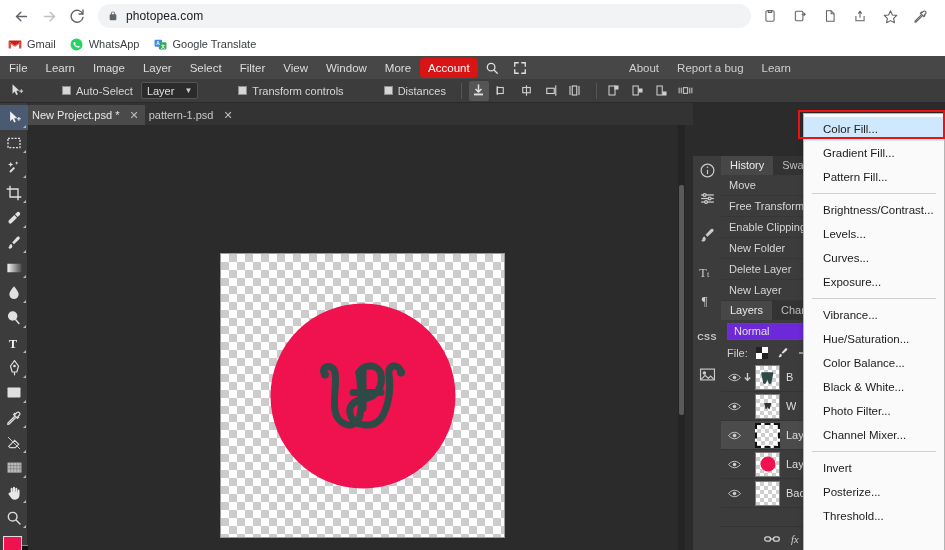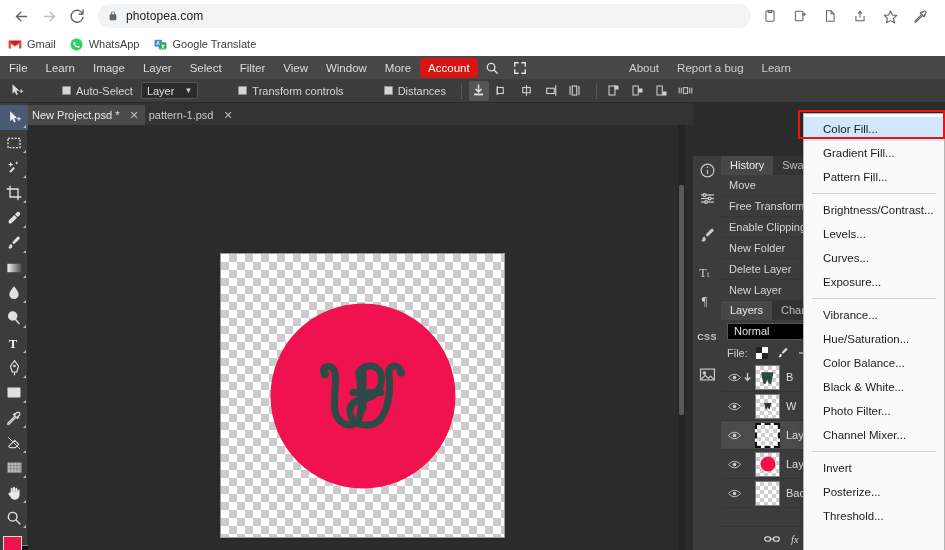--- a/index.html
+++ b/index.html
@@ -174,21 +174,21 @@
   .ptab.active { background: #474747; color: #eaeaea; }
   .hist-list { background: #3c3c3c; }
   .hist-item {
     height: 21px; display: flex; align-items: center; padding-left: 8px;
     font-size: 11px; color: #d6d6d6; border-bottom: 1px solid #363636;
   }
 
   .layers-head { display: flex; height: 19px; background: #333333; }
   .blendrow { height: 22px; display:flex; align-items:center; padding: 0 6px; }
   .blend-sel {
-    background: #000000; border: 1px solid #555; height: 17px; width: 96px;
+    background: #6d28d9; border: 1px solid #555; height: 17px; width: 96px;
     display:flex; align-items:center; padding: 0 6px; font-size: 11px; color: #e0e0e0;
     justify-content: space-between;
   }
   .lockrow { height: 21px; display: flex; align-items: center; padding: 0 6px; }
   .lockrow .lk-label { font-size: 11px; color: #cfcfcf; margin-right: 6px; }
   .lockrow .lk-ico { width: 16px; height: 16px; display:flex; align-items:center; justify-content:center; margin-right: 5px;}
   .layer-row {
     height: 29px; display: flex; align-items: center; padding-left: 5px;
     border-bottom: 1px solid #353535;
   }

